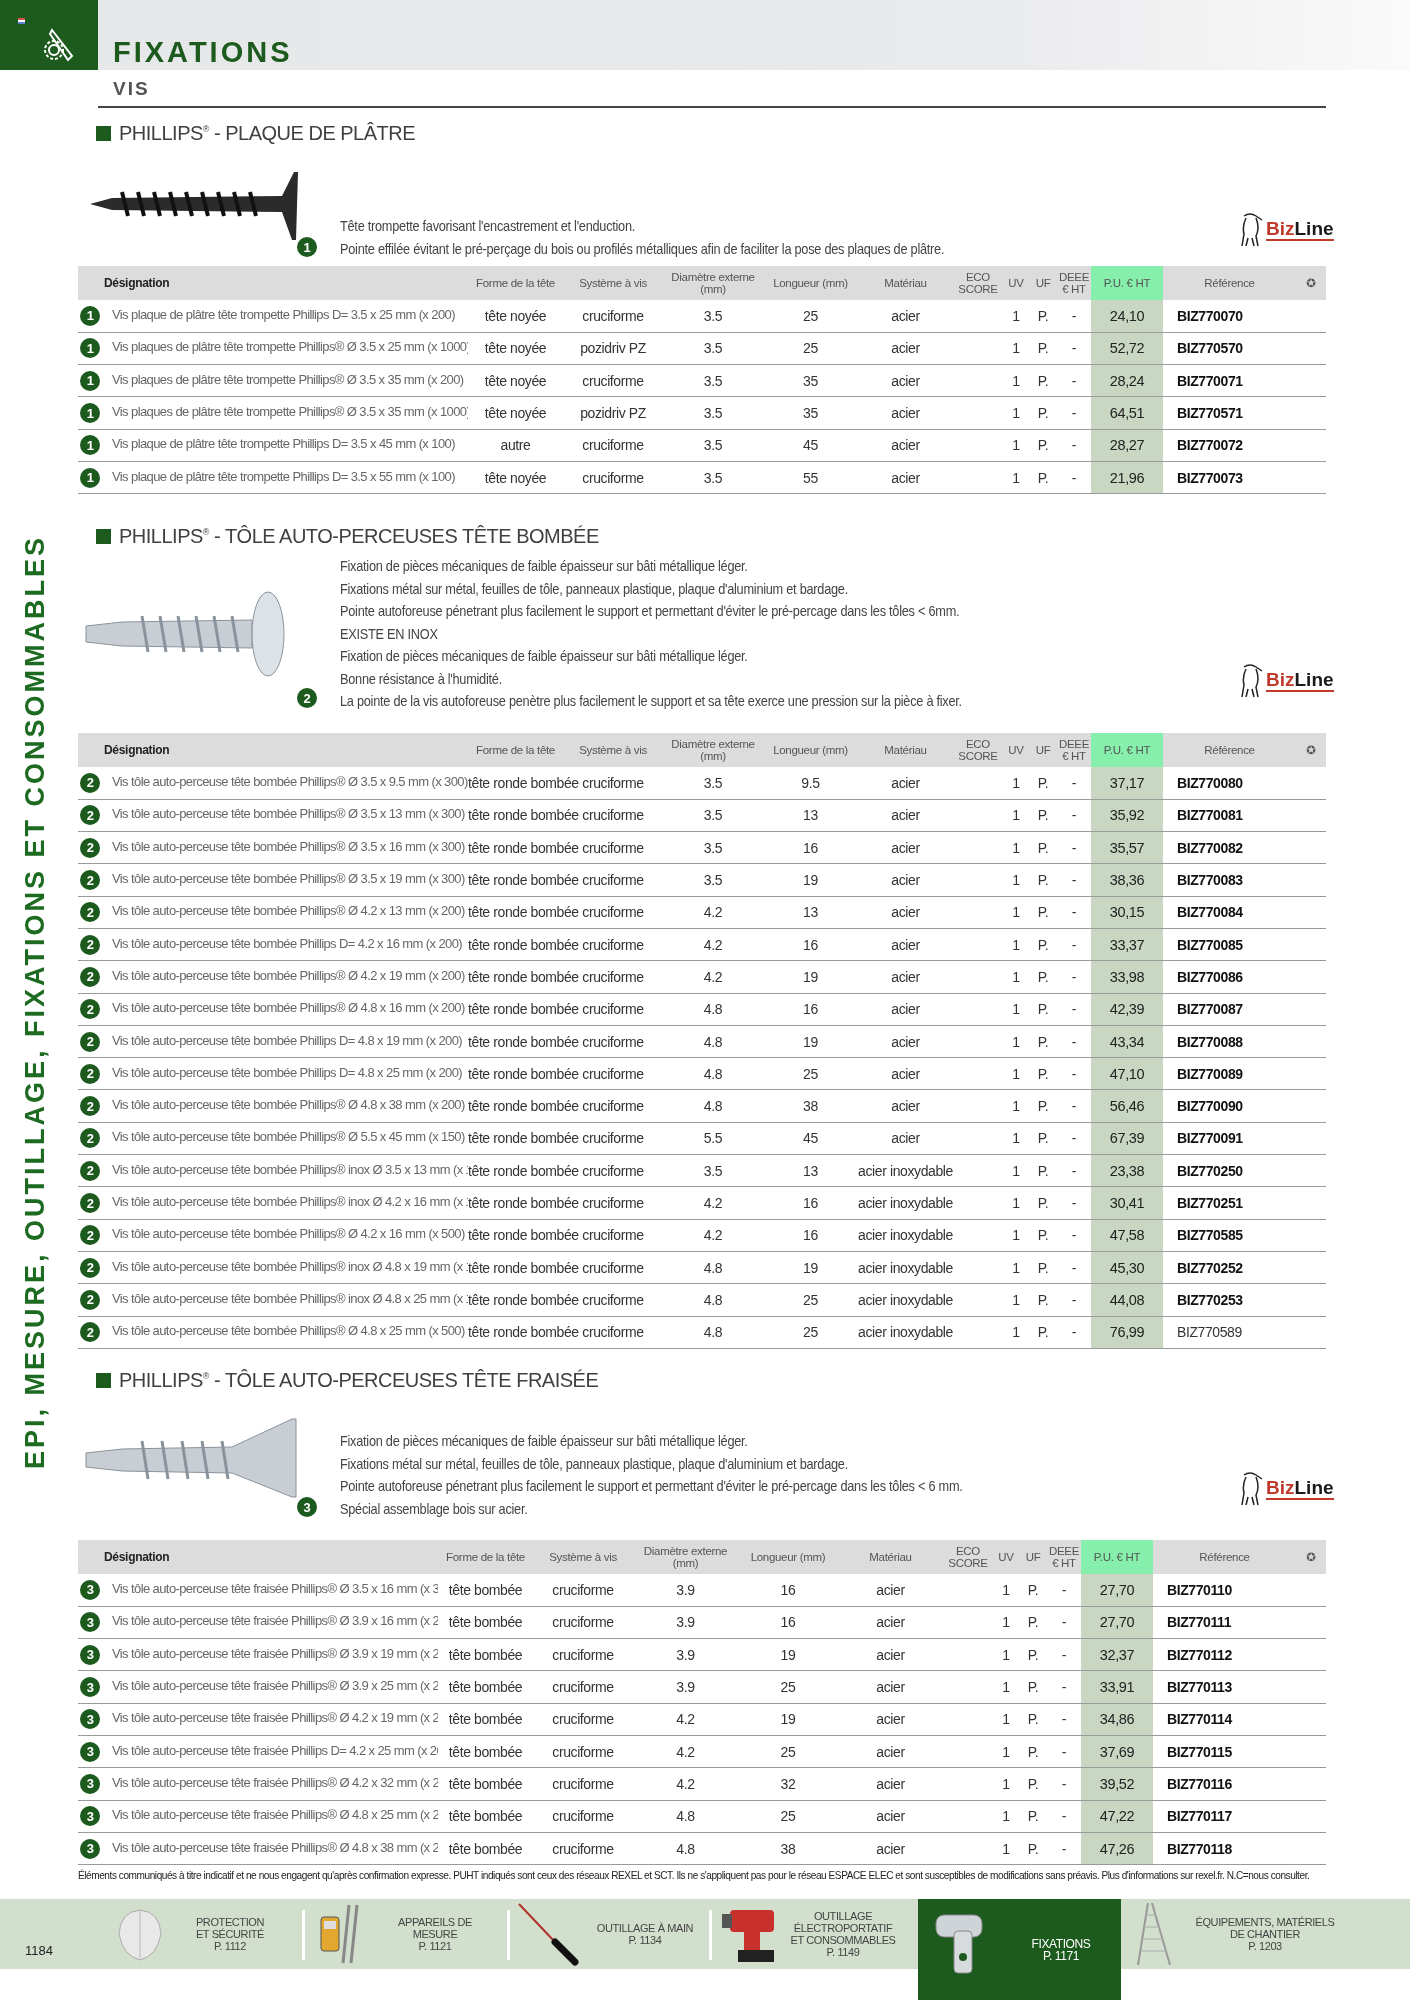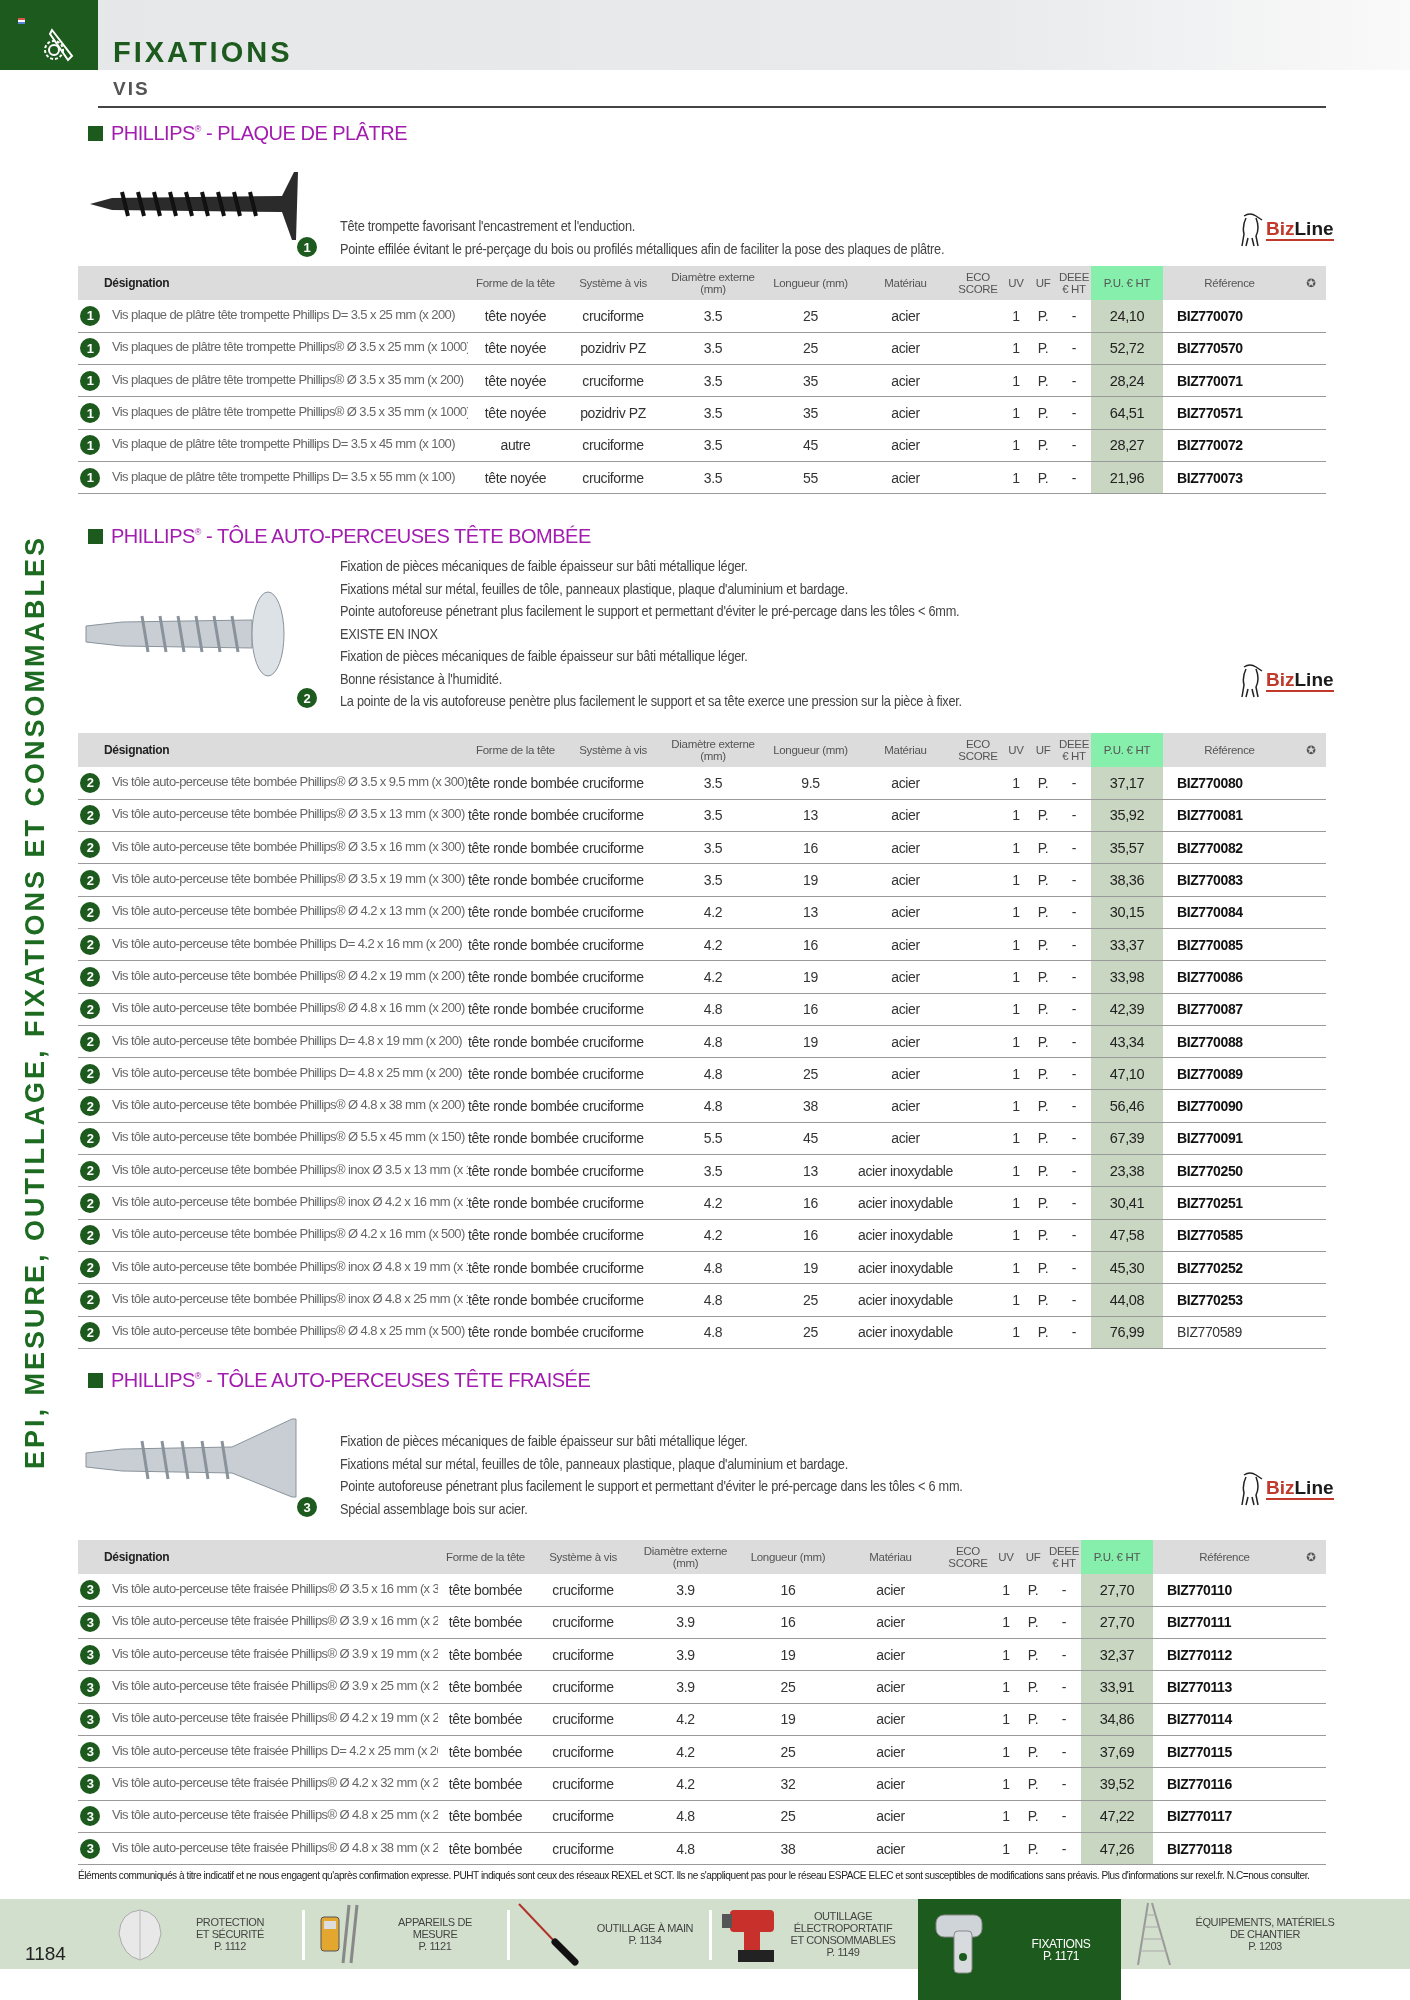--- a/index.html
+++ b/index.html
@@ -5,21 +5,21 @@
 *{box-sizing:border-box;margin:0;padding:0}
 body{width:1410px;height:2000px;background:#fff;font-family:"Liberation Sans",sans-serif;color:#333;position:relative;overflow:hidden}
 .topband{position:absolute;left:0;top:0;width:1410px;height:70px;background:linear-gradient(90deg,#e6e7e9 0%,#e9eaec 70%,#fafafa 100%)}
 .logo-box{position:absolute;left:0;top:0;width:98px;height:70px;background:#1d5a1e}
 .logo-flag{position:absolute;left:18px;top:18px;width:7px;height:6px;background:linear-gradient(#d9534f 0 33%,#fff 33% 66%,#5b7fd6 66%)}
 .logo-icon{position:absolute;left:42px;top:28px}
 .title{position:absolute;left:113px;top:36px;font-size:29px;font-weight:bold;letter-spacing:3px;color:#1d5a1e}
 .subtitle{position:absolute;left:113px;top:78px;font-size:19px;font-weight:bold;letter-spacing:2px;color:#555}
 .rule{position:absolute;left:98px;top:106px;width:1228px;height:2px;background:#444}
 .side{position:absolute;left:20px;top:1572px;transform-origin:0 0;transform:rotate(-90deg);font-size:27px;font-weight:bold;letter-spacing:3px;color:#1d6a21;white-space:nowrap;width:1140px;text-align:center}
-.sec-title{position:absolute;left:88px;font-size:20px;color:#a21caf;letter-spacing:-.5px;white-space:nowrap}
+.sec-title{position:absolute;left:96px;font-size:20px;color:#404040;letter-spacing:-.5px;white-space:nowrap}
 .sec-title .sq{display:inline-block;width:15px;height:15px;background:#1d5a1e;margin-right:8px;vertical-align:-1px}
 .sec-title sup{font-size:9px}
 .desc{position:absolute;left:340px;font-size:14.5px;line-height:22.5px;color:#444;letter-spacing:-.3px;transform:scaleX(.88);transform-origin:0 0;white-space:nowrap}
 .prodimg{position:absolute}
 .num{display:inline-flex;align-items:center;justify-content:center;width:20px;height:20px;border-radius:50%;background:#1d5a1e;color:#fff;font-size:13px;font-weight:bold;font-family:"Liberation Sans",sans-serif}
 .bignum{position:absolute}
 .bizline{position:absolute;left:1238px;display:flex;align-items:center;gap:2px}
 .bizline .txt{font-weight:bold;font-size:19px;color:#1a1a1a;border-bottom:2px solid #c0392b;line-height:20px}
 .bizline .txt b{color:#c0392b}
 table{position:absolute;left:78px;width:1248px;border-collapse:collapse;table-layout:fixed}
@@ -27,21 +27,21 @@
 th.des{text-align:left;padding-left:26px;font-weight:bold;color:#222;font-size:12px}
 td{height:32.3px;font-size:14px;color:#333;text-align:center;border-bottom:1.5px solid #9a9a9a;white-space:nowrap;letter-spacing:-.4px}
 td.des{text-align:left;color:#666;font-size:13px;letter-spacing:-.6px;overflow:hidden}
 td.des .num{margin:0 12px 0 2px;vertical-align:middle}
 td.price{background:#c9d6c1;font-size:14.5px;color:#222}
 td.ref{text-align:left;padding-left:14px;font-weight:bold;color:#111;font-size:14px}
 td.ref.light{font-weight:normal;color:#333}
 th.price{background:#86efac}
 .disclaimer{position:absolute;left:78px;top:1870px;font-size:10.2px;color:#222;letter-spacing:-.45px;white-space:nowrap;transform:scaleX(.99);transform-origin:0 0}
 .footer{position:absolute;left:0;top:1899px;width:1410px;height:70px;background:#d3dfcd}
-.pagenum{position:absolute;left:25px;top:1943px;font-size:19px;color:#222}
+.pagenum{position:absolute;left:25px;top:1943px;font-size:13px;color:#222}
 .nav{position:absolute;top:1899px;height:70px;display:flex;align-items:center}
 .nav .lbl{font-size:11px;color:#444;text-align:center;line-height:12px;letter-spacing:-.4px;width:110px}
 .nav.active{background:#1d5a1e;height:101px}
 .nav.active .lbl{color:#fff;font-size:12px}
 .sep{position:absolute;top:1910px;width:3px;height:50px;background:#fff}
 </style>
 </head>
 <body>
 
 <div class="topband"></div>

